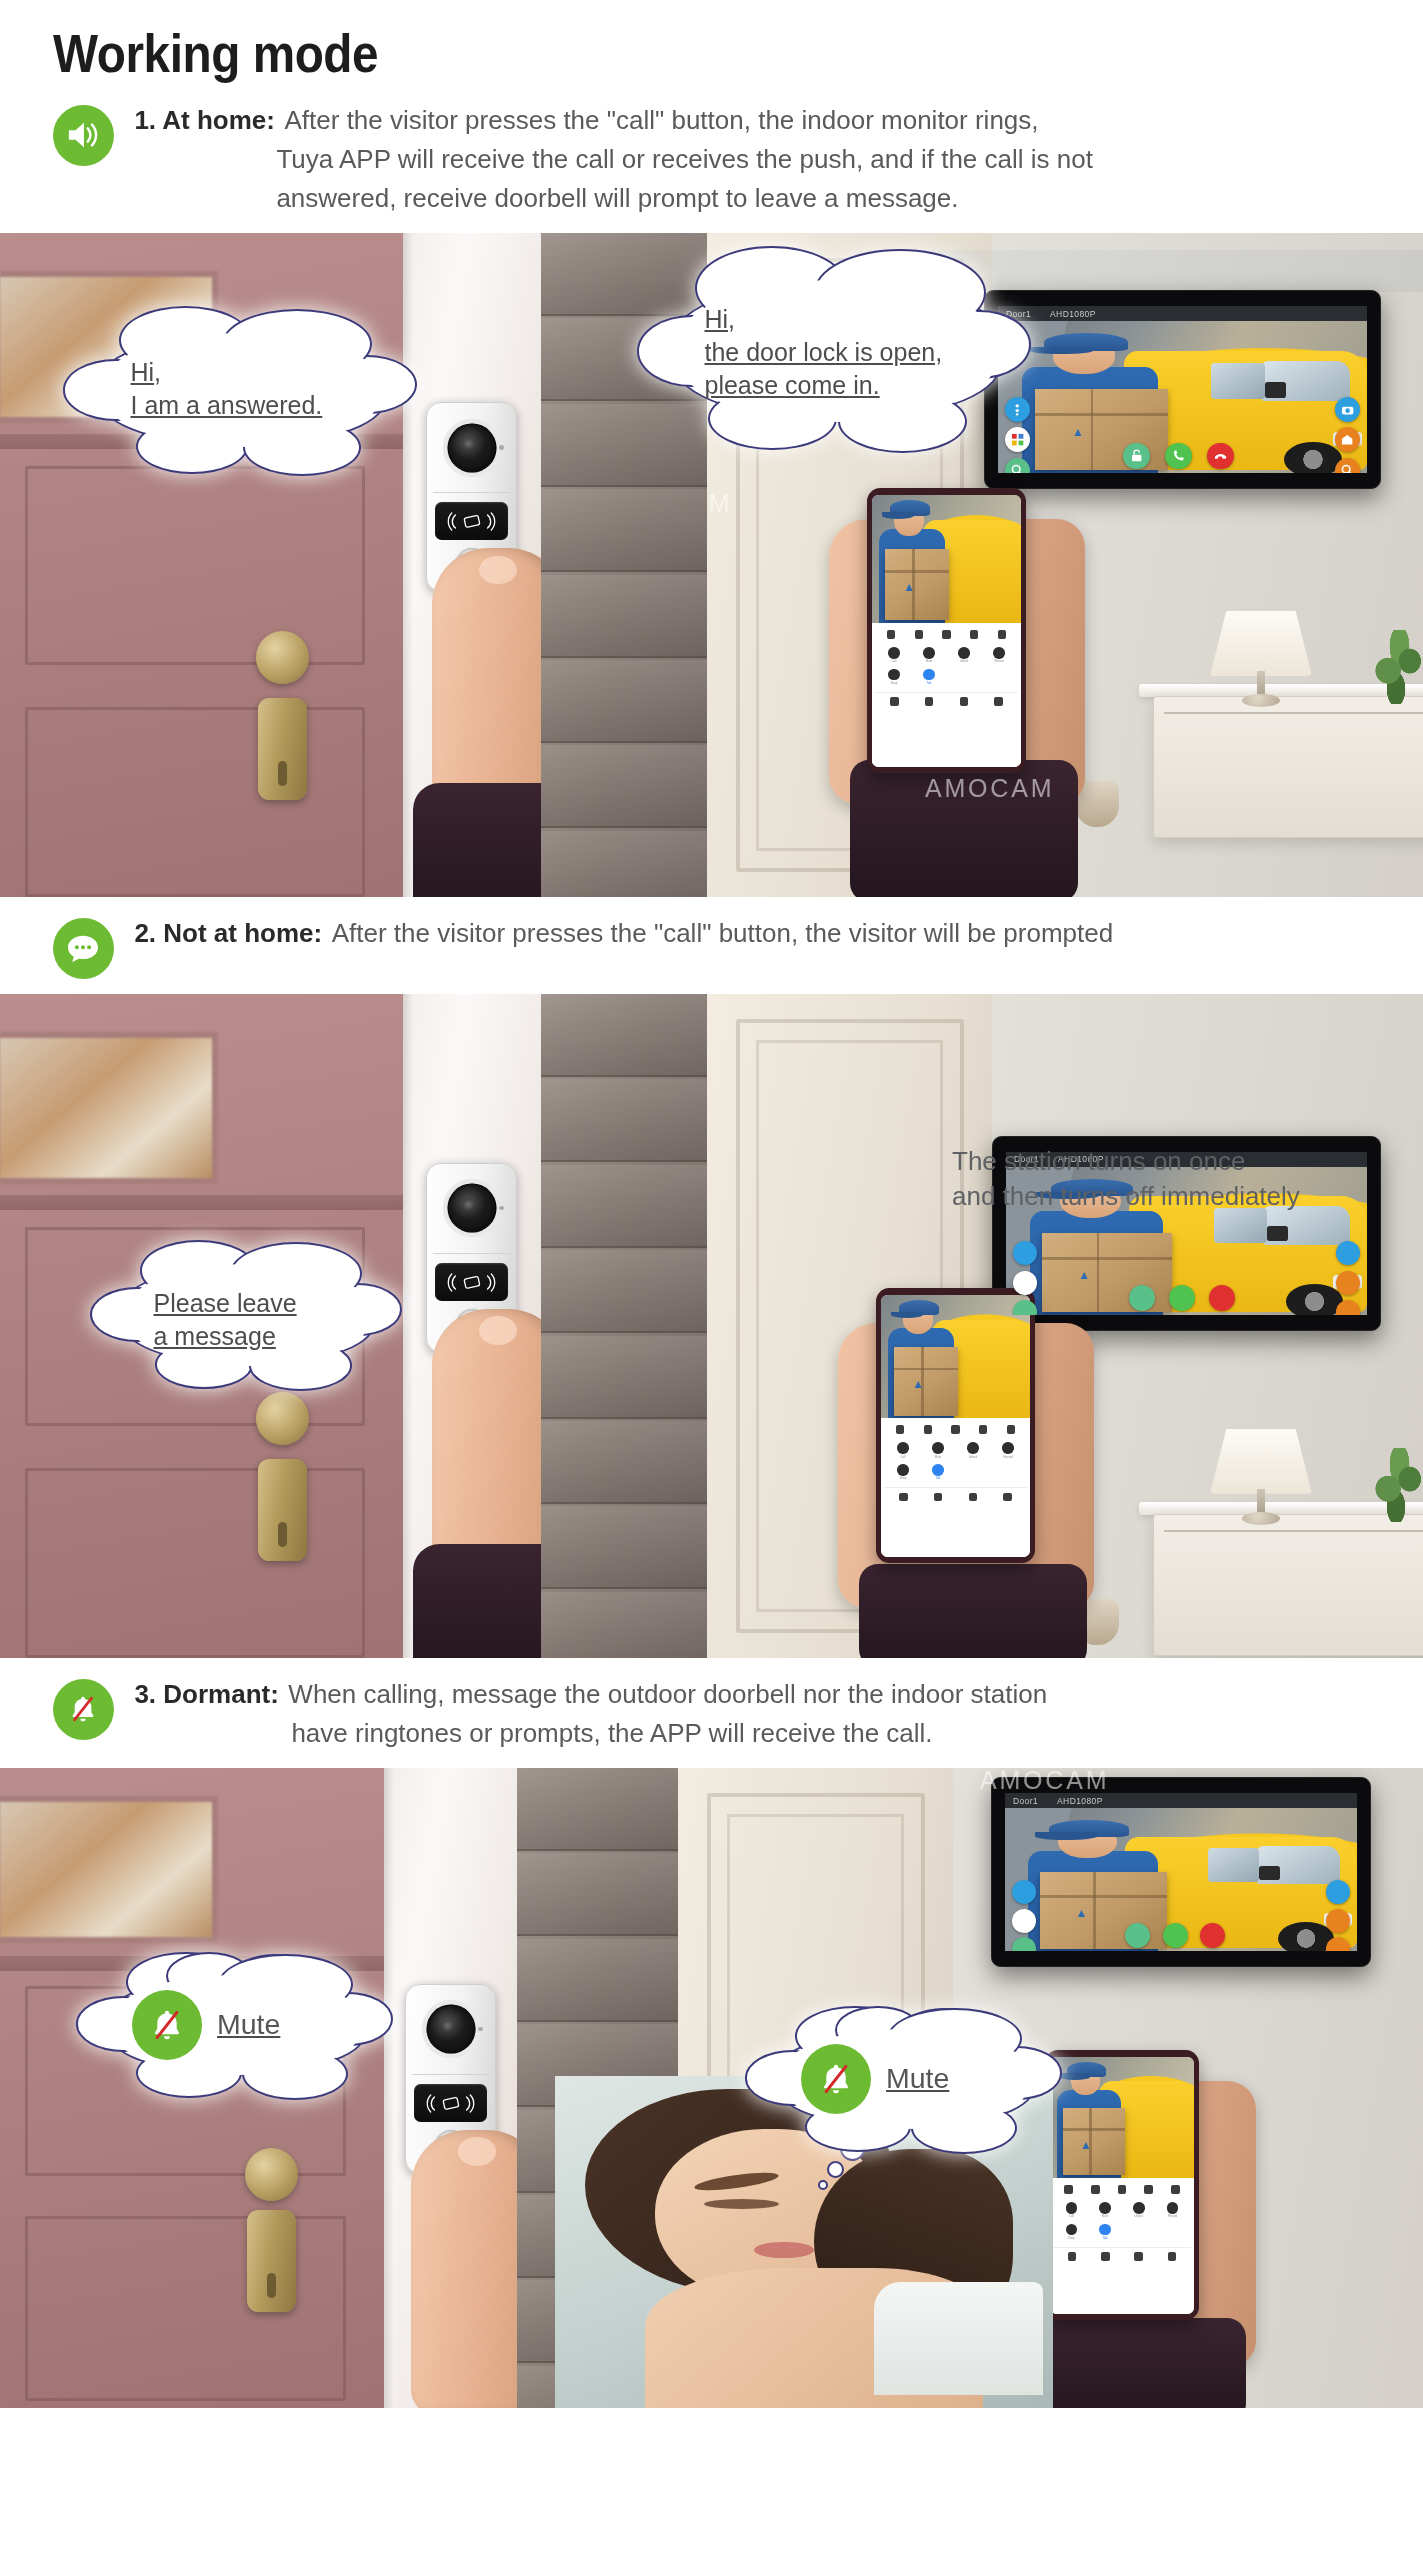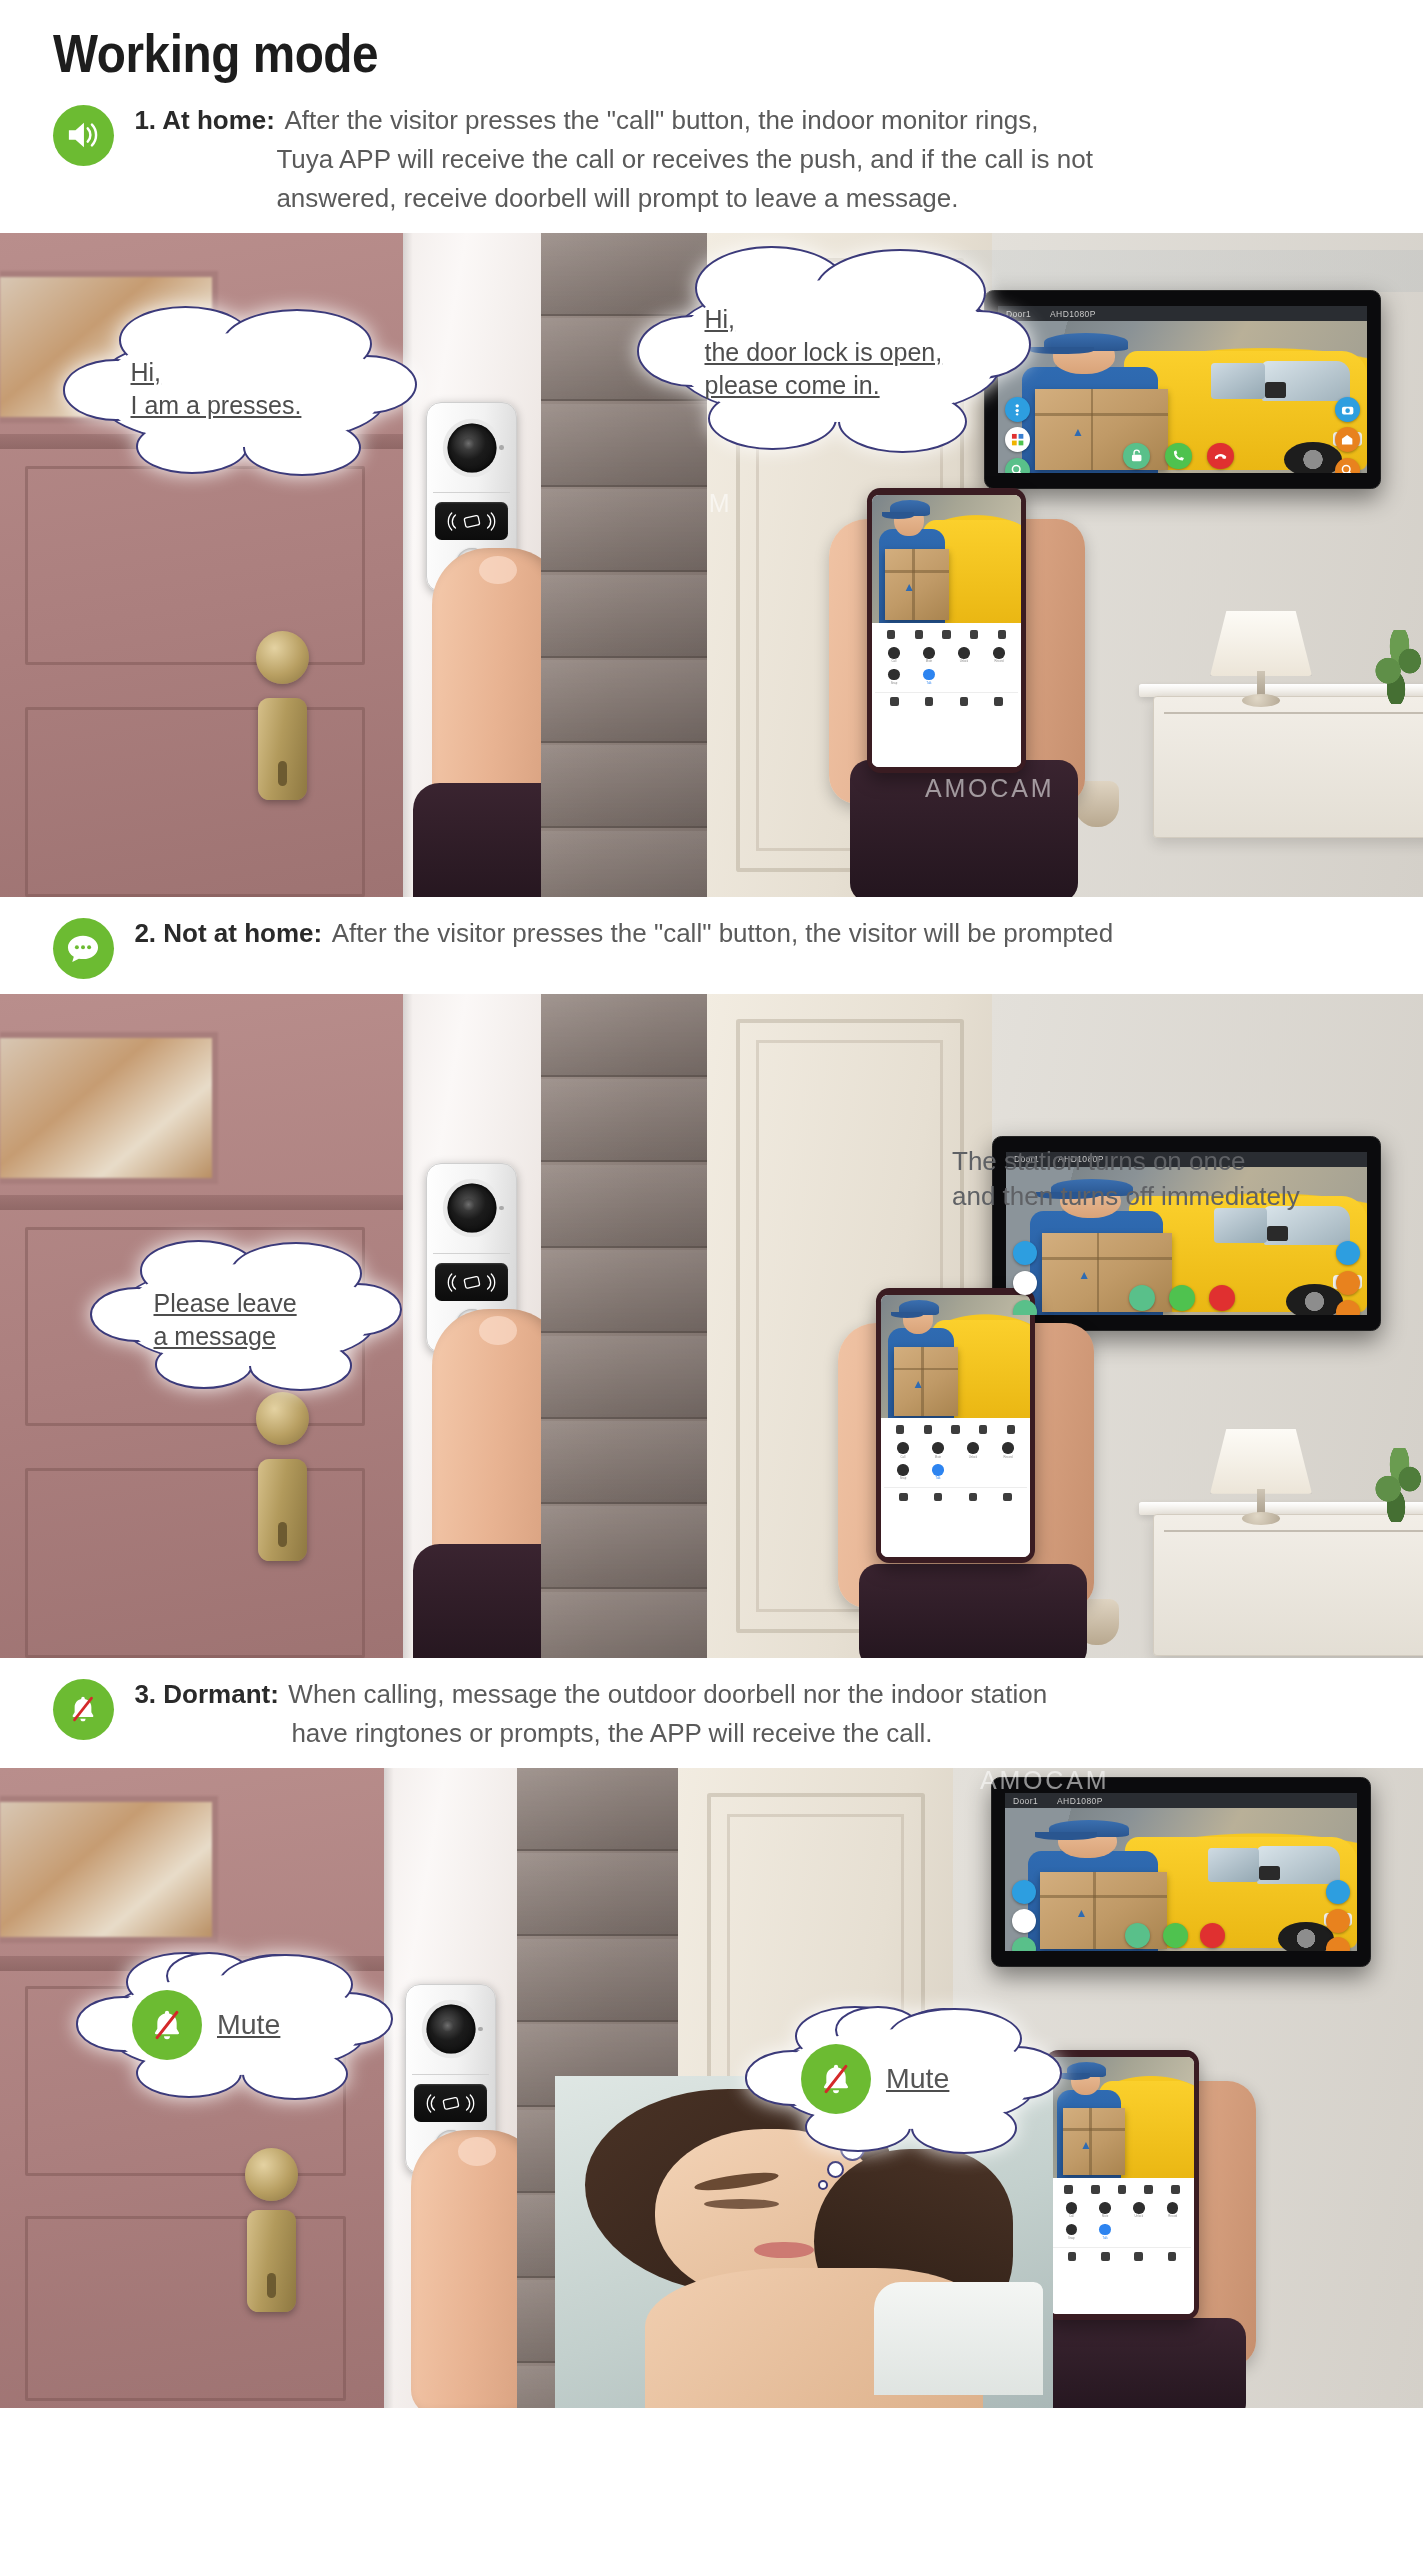--- a/index.html
+++ b/index.html
@@ -860,21 +860,21 @@
   </div>
 
   <div class="bubble cloud" style="left:100px;top:100px;width:285px;height:114px">
     <div class="lobe" style="width:38%;height:56%;left:-14%;top:22%"></div>
     <div class="lobe" style="width:36%;height:54%;right:-12%;top:18%"></div>
     <div class="lobe" style="width:40%;height:50%;left:12%;bottom:-26%"></div>
     <div class="lobe" style="width:42%;height:52%;right:8%;bottom:-28%"></div>
     <div class="bubble-mask"></div>
     <div class="bubble-inner">
       <div>Hi,</div>
-      <div>I am a presses.</div>
+      <div>I am a answered.</div>
     </div>
   </div>
 
   <div class="bubble cloud" style="left:674px;top:47px;width:327px;height:142px">
     <div class="lobe" style="width:34%;height:52%;left:-12%;top:24%"></div>
     <div class="lobe" style="width:32%;height:50%;right:-10%;top:20%"></div>
     <div class="lobe" style="width:40%;height:46%;left:10%;bottom:-22%"></div>
     <div class="lobe" style="width:40%;height:46%;right:10%;bottom:-24%"></div>
     <div class="bubble-mask"></div>
     <div class="bubble-inner">

